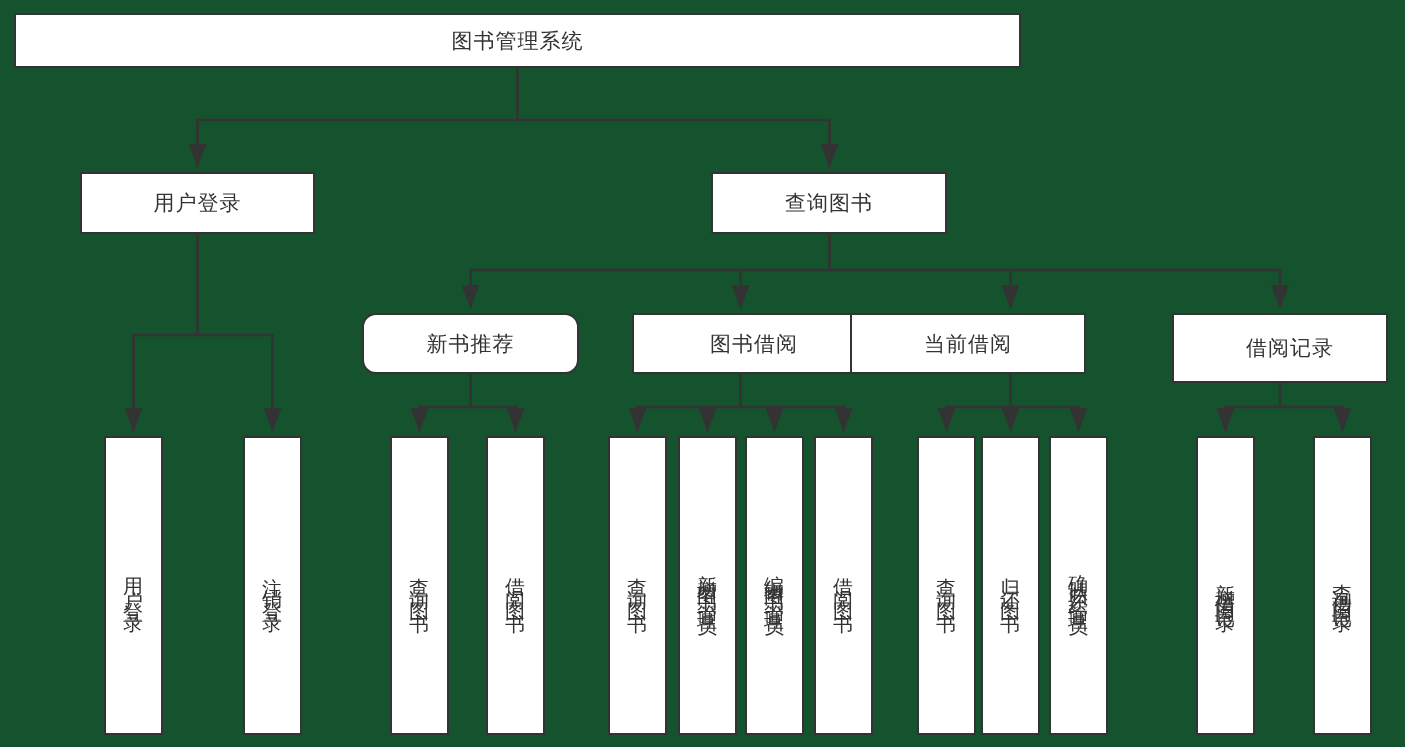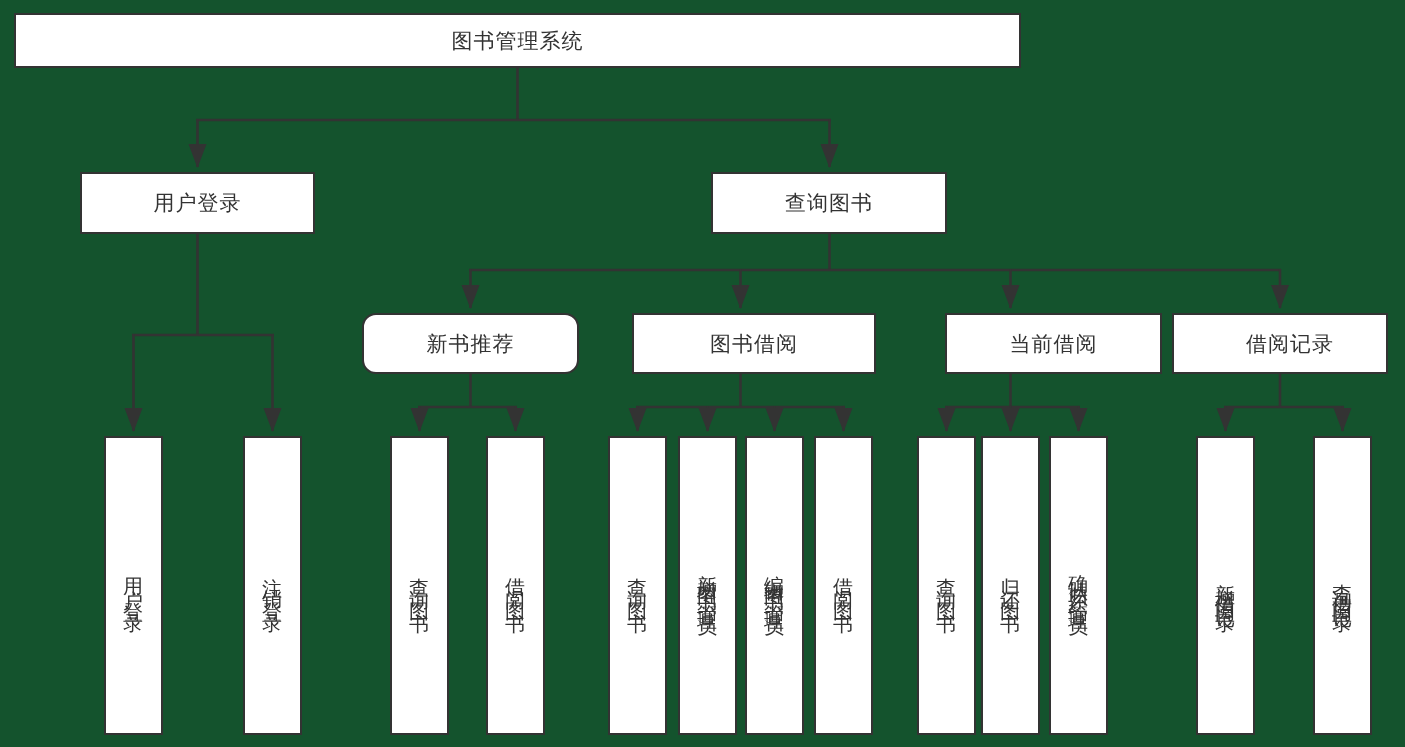--- a/index.html
+++ b/index.html
@@ -57,22 +57,22 @@
     letter-spacing: 6px;
   }
   
   .n-root   { left: 14px;  top: 13px;  width: 1007px; height: 55px; }
   
   .n-ulogin { left: 80px;  top: 172px; width: 235px; height: 62px; }
   .n-bmgmt  { left: 711px; top: 172px; width: 236px; height: 62px; }
   
   .n-nbr    { left: 362px;  top: 313px; width: 217px; height: 61px; border-radius: 14px; }
   .n-bb     { left: 632px;  top: 313px; width: 244px; height: 61px; }
-  .n-cb     { left: 945px;  top: 313px; width: 217px; height: 61px; }
-  .n-br     { left: 1172px; top: 313px; width: 216px; height: 61px; padding-left: 20px; }
+  .n-cb     { left: 850px;  top: 313px; width: 236px; height: 61px; }
+  .n-br     { left: 1172px; top: 313px; width: 216px; height: 70px; padding-left: 20px; }
   
   .leaf { top: 436px; width: 59px; height: 299px; }
   .l-a1 { left: 104px; }
   .l-a2 { left: 243px; }
   .l-b1 { left: 390px; }
   .l-b2 { left: 486px; }
   .l-c1 { left: 608px; }
   .l-c2 { left: 678px; }
   .l-c3 { left: 745px; }
   .l-c4 { left: 814px; }

